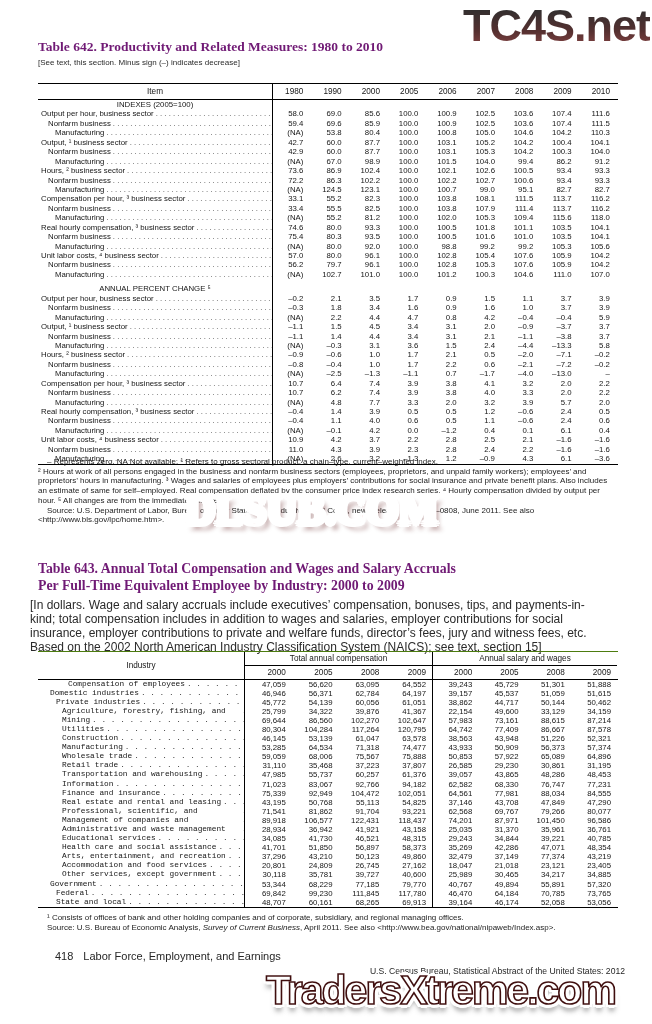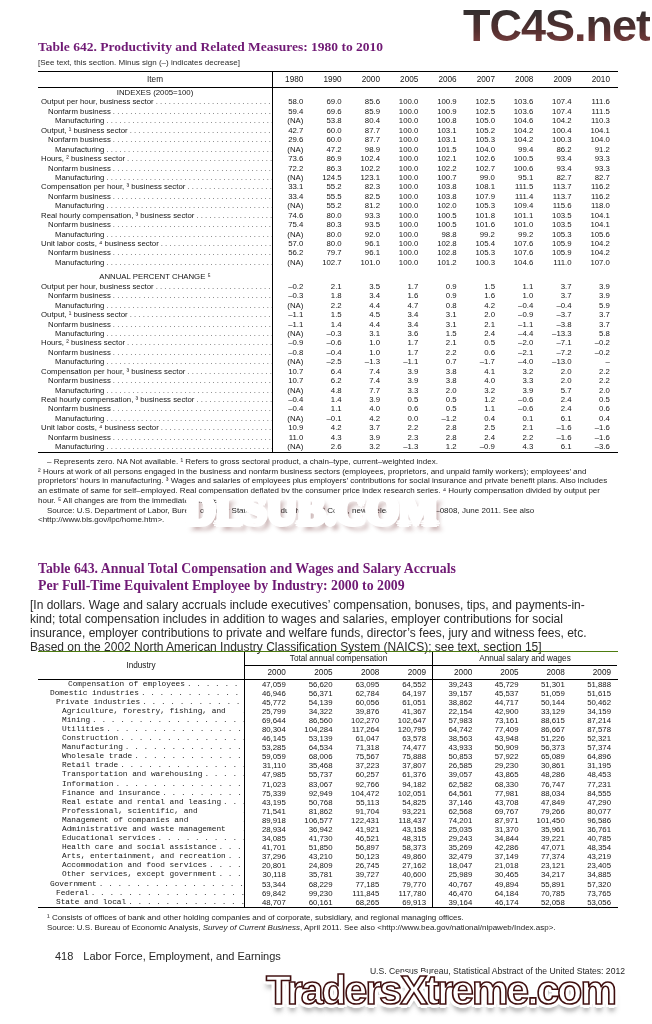--- a/index.html
+++ b/index.html
@@ -11,21 +11,21 @@
 
   
   .tbl-title{font-family:"Liberation Serif","DejaVu Serif",serif;font-weight:bold;color:#701a75;}
   #t642-title{left:38px;top:39px;font-size:13.5px;}
   #t642-note{left:38px;top:58px;font-size:8px;color:#2a2a2a;}
   #t643-title{left:38px;top:561px;font-size:13.8px;line-height:16.5px;width:540px;}
   #t643-note{left:30px;top:598px;width:568px;font-size:12px;line-height:14px;color:#2a2a2a;}
 
   
   #t642{left:38px;top:71px;width:580px;font-size:7.8px;}
-  #t642 .thead{display:flex;border-top:1px solid #000;border-bottom:1.5px solid #000;height:15px;}
+  #t642 .thead{display:flex;border-top:1px solid #000;border-bottom:1.5px solid #000;height:15px;margin-top:12px;}
   #t642 .item-h{width:235px;border-right:1px solid #000;text-align:center;line-height:15px;font-size:8.2px;box-sizing:border-box;}
   #t642 .yr{flex:1;text-align:right;padding-right:8px;line-height:15px;font-size:8.2px;}
   #t642 .tbody{border-bottom:1px solid #000;}
   #t642 .lblcell{width:235px;border-right:1px solid #000;box-sizing:border-box;display:flex;overflow:hidden;}
   #t642 .vcell{flex:1;text-align:right;padding-right:8px;}
 
   .trow{display:flex;height:9.45px;line-height:9.45px;}
   .trow .txt{white-space:nowrap;}
   .dots{flex:1;overflow:hidden;white-space:nowrap;color:#3a3a3a;padding:0 2px;}
   .dots::after{content:". . . . . . . . . . . . . . . . . . . . . . . . . . . . . . . . . . . . . . . . . . . . . . . . . . . . . . . . . . . . . . . . . . . . . .";}
@@ -173,37 +173,37 @@
         <div class="vcell">105.2</div>
         <div class="vcell">104.2</div>
         <div class="vcell">100.4</div>
         <div class="vcell">104.1</div>
       </div>
       <div class="trow">
         <div class="lblcell" style="padding-left: 10px;">
           <div class="txt" style="display: inline;">Nonfarm business</div>
           <div class="dots"></div>
         </div>
-        <div class="vcell">29.6</div>
+        <div class="vcell">42.9</div>
         <div class="vcell">60.0</div>
         <div class="vcell">87.7</div>
         <div class="vcell">100.0</div>
         <div class="vcell">103.1</div>
         <div class="vcell">105.3</div>
         <div class="vcell">104.2</div>
         <div class="vcell">100.3</div>
         <div class="vcell">104.0</div>
       </div>
       <div class="trow">
         <div class="lblcell" style="padding-left: 17px;">
           <div class="txt" style="display: inline;">Manufacturing</div>
           <div class="dots"></div>
         </div>
         <div class="vcell">(NA)</div>
-        <div class="vcell">47.2</div>
+        <div class="vcell">67.0</div>
         <div class="vcell">98.9</div>
         <div class="vcell">100.0</div>
         <div class="vcell">101.5</div>
         <div class="vcell">104.0</div>
         <div class="vcell">99.4</div>
         <div class="vcell">86.2</div>
         <div class="vcell">91.2</div>
       </div>
       <div class="trow">
         <div class="lblcell" style="padding-left: 3px;">
@@ -740,21 +740,21 @@
       <div class="trow643">
         <div class="lblcell" style="padding-left: 24px;">
           <div class="txt" style="display: inline;">Agriculture, forestry, fishing, and hunting</div>
           <div class="dots"></div>
         </div>
         <div class="va">25,799</div>
         <div class="va">34,322</div>
         <div class="va">39,876</div>
         <div class="va">41,367</div>
         <div class="vb gstart">22,154</div>
-        <div class="vb">42,900</div>
+        <div class="vb">49,600</div>
         <div class="vb">33,129</div>
         <div class="vb">34,159</div>
       </div>
       <div class="trow643">
         <div class="lblcell" style="padding-left: 24px;">
           <div class="txt" style="display: inline;">Mining</div>
           <div class="dots"></div>
         </div>
         <div class="va">69,644</div>
         <div class="va">86,560</div>

